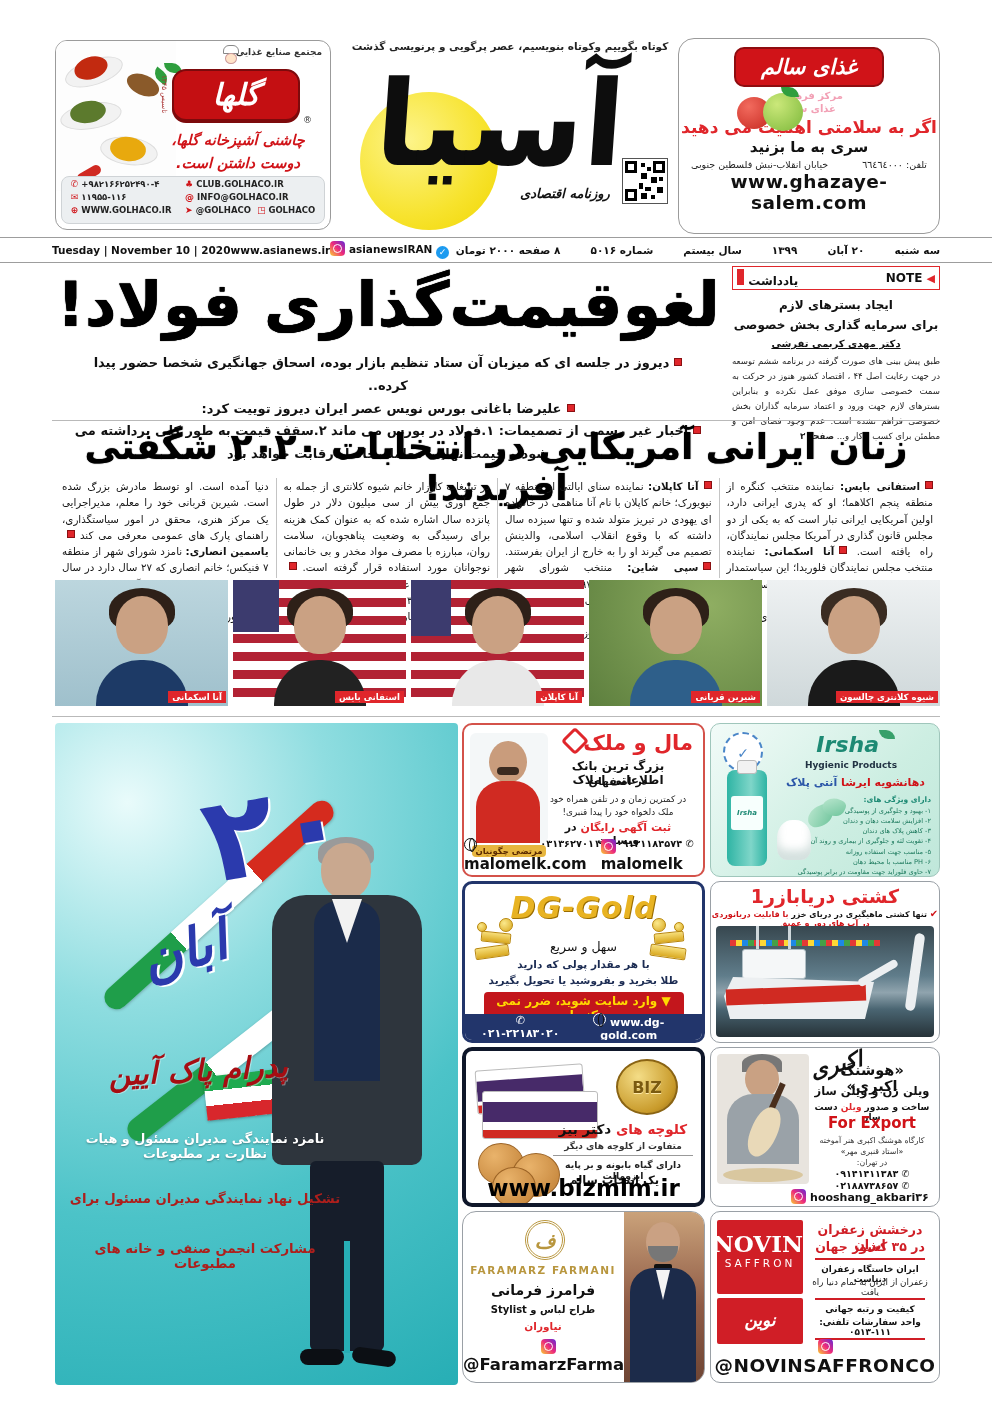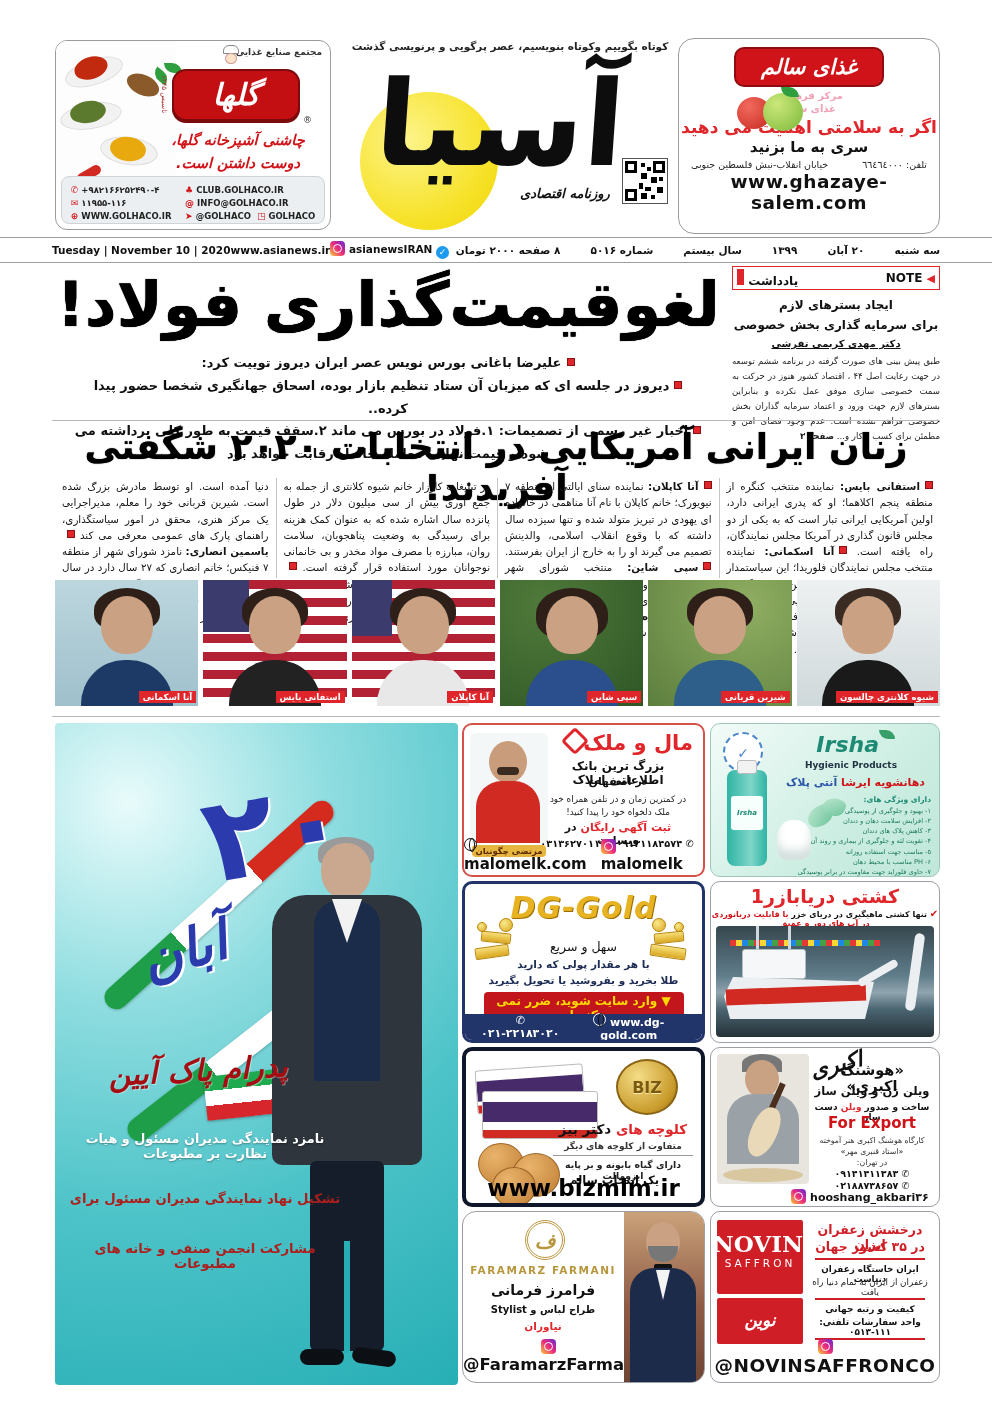--- a/index.html
+++ b/index.html
@@ -24,21 +24,21 @@
   .golha-logo{position:absolute;right:30px;top:28px;width:128px;height:52px;background:#c40f12;border:2px solid #7d0a0c;
               border-radius:14px;color:#fff;font-size:30px;font-weight:bold;text-align:center;line-height:48px;
               box-shadow:0 2px 0 #7d0a0c;font-style:italic}
   .golha-reg{position:absolute;right:18px;top:74px;font-size:9px;color:#333}
   .golha-est{position:absolute;right:162px;top:34px;font-size:7px;color:#a33;writing-mode:vertical-rl}
   .leaf{position:absolute;width:18px;height:10px;background:#2f9e3e;border-radius:0 10px 0 10px}
   .golha-slogan{position:absolute;right:12px;top:88px;width:160px;text-align:center;color:#d01318;
                 font-weight:bold;font-size:14.5px;font-style:italic;line-height:1.6}
   .golha-contacts{position:absolute;left:5px;right:5px;bottom:5px;height:48px;background:#eceff1;border:1px solid #cfd3d6;
                   border-radius:8px;display:flex;direction:ltr;font-size:8.5px;font-weight:bold;color:#222;
-                  align-items:flex-end;justify-content:space-around;padding:2px}
+                  align-items:flex-start;justify-content:space-around;padding:2px}
   .golha-contacts .col{display:flex;flex-direction:column;gap:3px}
   .cicon{color:#d01318;font-size:9px;margin-right:3px}
   
   .ghaza{left:678px;top:38px;width:262px;height:196px;border-radius:16px;text-align:center}
   .ghaza-logo{margin:8px auto 2px;width:150px;height:40px;background:#d01318;border:2px solid #8f0d10;border-radius:10px;
               color:#fff;font-size:21px;font-weight:bold;font-style:italic;line-height:36px}
   .ghaza-wm{color:#f2a0b5;font-size:10px;font-weight:bold;line-height:1.3}
   .apples{position:absolute;left:58px;top:52px;width:70px;height:44px}
   .apple{position:absolute;border-radius:50%}
   .ghaza-h1{color:#e0262b;font-weight:bold;font-size:17px;margin-top:2px}
@@ -385,22 +385,22 @@
   </div>
   <div class="note-author">دکتر مهدی کریمی تفرشی</div>
   <div class="note-body">
     <span>طبق پیش بینی های صورت گرفته در برنامه ششم توسعه در جهت رعایت اصل ۴۴ ، اقتصاد کشور هنوز در حرکت به سمت خصوصی سازی موفق عمل نکرده و بنابراین بسترهای لازم جهت ورود و اعتماد سرمایه گذاران بخش خصوصی فراهم نشده است. عدم وجود فضای امن و مطمئن برای کسب و کار و...</span>
     <span class="note-page">صفحه ۳</span>
   </div>
 </div>
 
 <div class="abs lead-h">لغوقیمت‌گذاری فولاد!</div>
 <div class="abs lead-bullets">
+  <div><span class="sq"></span><span>دیروز در جلسه ای که میزبان آن ستاد تنظیم بازار بوده، اسحاق جهانگیری شخصا حضور پیدا کرده..</span></div>
   <div><span class="sq"></span><span>علیرضا باغانی بورس نویس عصر ایران دیروز توییت کرد:</span></div>
-  <div><span class="sq"></span><span>دیروز در جلسه ای که میزبان آن ستاد تنظیم بازار بوده، اسحاق جهانگیری شخصا حضور پیدا کرده..</span></div>
   <div><span class="sq"></span><span>اخبار غیر رسمی از تصمیمات:  ۱.فولاد در بورس می ماند    ۲.سقف قیمت به طور کلی برداشته می شود و قیمت نهایی معامله حاصل رقابت خواهد بود</span></div>
 </div>
 <div class="hr" style="top:420px;left:52px;right:52px"></div>
 
 <div class="abs women-h">زنان ایرانی آمریکایی در انتخابات ۲۰۲۰ شگفتی آفریدند!</div>
 <div class="abs women-cols">
   <div class="wcol">
     <span class="sq"></span><b>استفانی بایس:</b> <span>نماینده منتخب کنگره از منطقه پنجم اکلاهما؛ او که پدری ایرانی دارد، اولین آمریکایی ایرانی تبار است که به یکی از دو مجلس قانون گذاری در آمریکا مجلس نمایندگان، راه یافته است.</span>
     <span class="sq"></span><b>آنا اسکمانی:</b> <span>نماینده منتخب مجلس نمایندگان فلوریدا؛ این سیاستمدار جوان، ابتدا دو سال پیش در سن ۲۸ سالگی به عنوان اولین ایرانی آمریکایی به مجلس قانونگذاری ایالت فلوریدا راه یافت. رای امسال نیز همانند دور پیشین موجب شد او با کسب اکثریت، کرسی خود را حفظ کند.</span>
   </div>
@@ -432,26 +432,20 @@
       <div class="ph-head"></div>
       <div class="ph-body" style="background:#222"></div>
     <span class="ph-tag">استفانی بایس</span>
   </div>
   <div class="photo" style="background:repeating-linear-gradient(180deg,#b22234 0 9px,#fff 9px 18px)">
     <div style="position:absolute;left:0;top:0;width:40px;height:56px;background:#3c3b6e"></div>
     <div class="ph-hair"></div>
       <div class="ph-head"></div>
       <div class="ph-body" style="background:#e8e8e8"></div>
     <span class="ph-tag">آنا کاپلان</span>
-  </div>
-  <div class="photo" style="background:radial-gradient(circle at 30% 20%,#4f7a3a,#2f5626)">
-    <div class="ph-hair" style="width:72px;height:52px"></div>
-      <div class="ph-head"></div>
-      <div class="ph-body" style="background:#2b4e8c"></div>
-    <span class="ph-tag">سپی شاین</span>
   </div>
   <div class="photo" style="background:radial-gradient(circle at 70% 20%,#8fae62,#5d7f3e)">
     <div class="ph-hair"></div>
       <div class="ph-head"></div>
       <div class="ph-body" style="background:#2e5f8a"></div>
     <span class="ph-tag">شیرین قربانی</span>
   </div>
   <div class="photo" style="background:linear-gradient(180deg,#eef1f2,#cfd8da)">
     <div class="ph-hair" style="background:#3a2c22"></div>
       <div class="ph-head"></div>
@@ -490,21 +484,21 @@
   <div class="mm-photo">
     <div class="hd"></div>
       <div class="mo"></div>
       <div class="sh"></div>
   </div>
   <div class="mm-tag">مرتضی چگونیان</div>
   <div class="mm-house"></div>
   <div class="mm-logo">مال و ملک</div>
   <div class="mm-l1">بزرگ ترین بانک اطلاعاتی املاک</div>
   <div class="mm-l2">در اصفهان</div>
-  <div class="mm-l3">در کمترین زمان و در تلفن همراه خود ملک دلخواه خود را پیدا کنید!</div>
+  <div class="mm-l3">در کمترین زمان و در تلفن همراه خود ملک دلخواه خود را پیدا قنبری!</div>
   <div class="mm-cta">
     <span class="red">ثبت آگهی رایگان</span><span> در وبسایت</span>
   </div>
   <div class="mm-phones">
     <span>✆</span>
     <span class="ltr">۰۳۱۳۶۲۷۰۱۱۷ | ۰۹۱۳۱۱۸۴۵۷۴</span>
   </div>
   <div class="mm-web">
     <span><span class="globe"></span> <span>malomelk.com</span></span>
     <span><span class="igc"></span> <span>malomelk</span></span>

